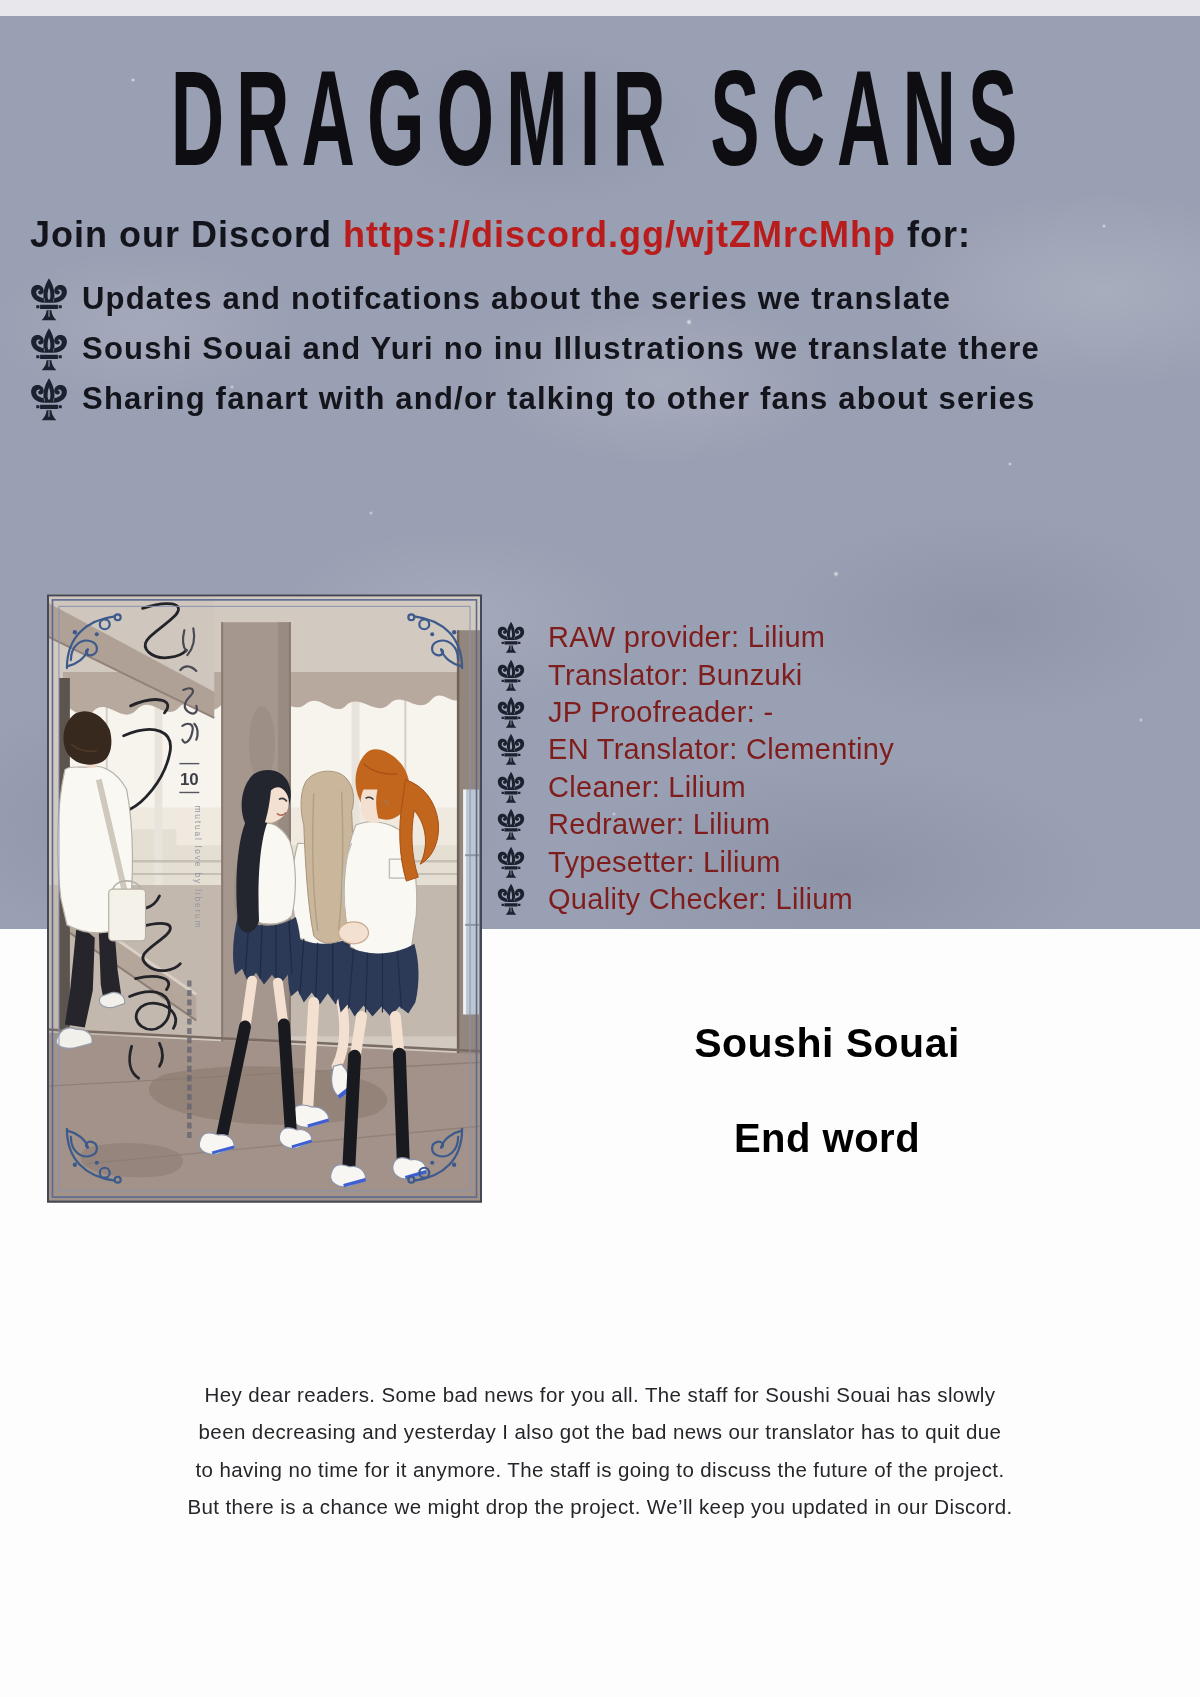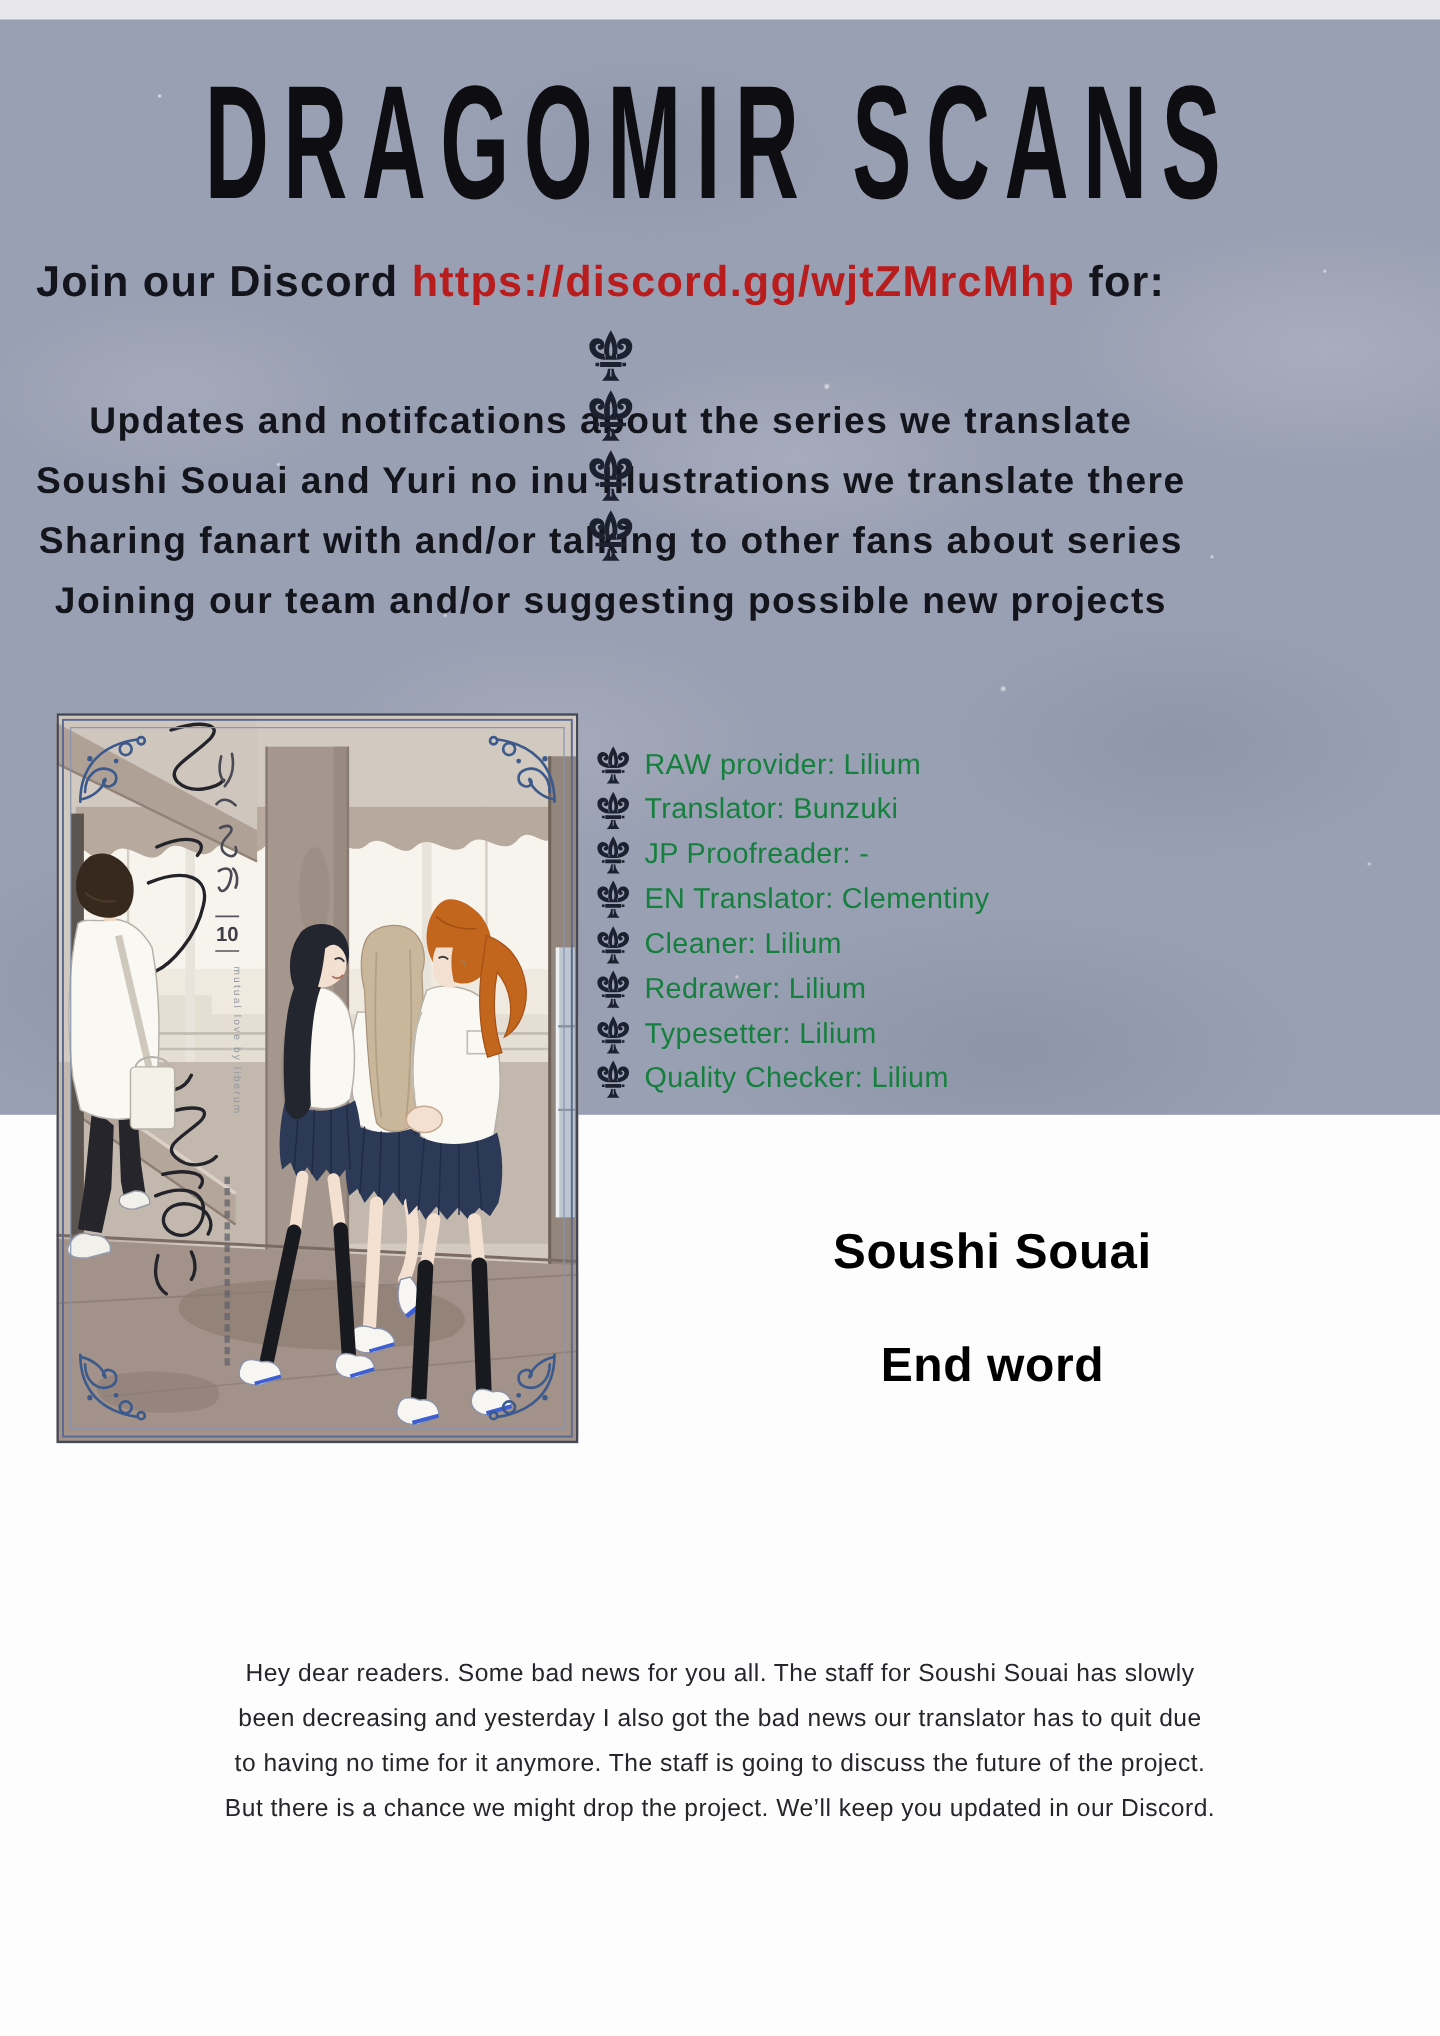--- a/index.html
+++ b/index.html
@@ -42,29 +42,29 @@
   .brand-wrap{position:absolute;left:0;top:18px;width:1200px;height:168px;
     display:flex;align-items:center;justify-content:center;}
   .brand{font-size:74px;font-weight:bold;letter-spacing:12px;color:#0e0e12;
     transform:scaleY(1.82);white-space:nowrap;}
   .discord-line{position:absolute;left:30px;top:198px;font-size:36px;font-weight:600;
     letter-spacing:1px;color:#14151c;white-space:nowrap;}
   .discord-line .url{color:#b91c1c;}
   
   .features{position:absolute;left:30px;top:258px;list-style:none;margin:0;padding:0;}
   .features li{height:50px;display:flex;align-items:center;gap:14px;
-    font-size:31px;font-weight:600;letter-spacing:1.2px;color:#14151c;white-space:nowrap;flex-direction:column;}
+    font-size:31px;font-weight:600;letter-spacing:1.2px;color:#14151c;white-space:nowrap;}
   .fleur-lg{width:38px;height:45px;flex:0 0 auto;fill:#1c2130;}
   
   .cover{position:absolute;left:35px;top:577px;width:435px;height:611px;padding-left:12px;}
   .cover svg{display:block;width:435px;height:611px;}
   
   .credits{position:absolute;left:497px;top:603px;}
-  .credit-row{height:37.4px;display:flex;align-items:center;gap:12px;
-    font-size:24px;font-weight:500;letter-spacing:.3px;color:#15803d;white-space:nowrap;}
+  .credit-row{height:37.4px;display:flex;align-items:center;gap:23px;
+    font-size:29px;font-weight:500;letter-spacing:.3px;color:#7f1d1d;white-space:nowrap;}
   .fleur-sm{width:28px;height:33px;flex:0 0 auto;fill:#1c2130;}
   
   .series-title{position:absolute;left:470px;top:1004px;width:714px;text-align:center;
     font-size:41px;font-weight:bold;color:#000;letter-spacing:.5px;}
   .end-word{position:absolute;left:470px;top:1100px;width:714px;text-align:center;
     font-size:40px;font-weight:bold;color:#000;letter-spacing:.5px;}
   
   .endnote{position:absolute;left:95px;top:1360px;width:1010px;text-align:center;
     font-size:20.5px;font-weight:400;letter-spacing:.4px;line-height:37.4px;color:#26262a;}
   .hidden-defs{position:absolute;width:0;height:0;overflow:hidden;}
@@ -122,26 +122,20 @@
       <svg class="fleur-lg" viewBox="0 0 34 40">
           <use href="#fleur-path"></use>
         </svg>
       <span>Soushi Souai and Yuri no inu Illustrations we translate there</span>
     </li>
     <li>
       <svg class="fleur-lg" viewBox="0 0 34 40">
           <use href="#fleur-path"></use>
         </svg>
       <span>Sharing fanart with and/or talking to other fans about series</span>
-    </li>
-    <li>
-      <svg class="fleur-lg" viewBox="0 0 34 40">
-          <use href="#fleur-path"></use>
-        </svg>
-      <span>Joining our team and/or suggesting possible new projects</span>
     </li>
   </ul>
 
   <div class="cover">
     <svg viewBox="0 0 437 611">
 
       <rect x="0" y="0" width="437" height="611" fill="#d2c9c0"></rect>
 
       <g>
         <rect x="16" y="78" width="405" height="214" fill="#f7f4ee"></rect>

